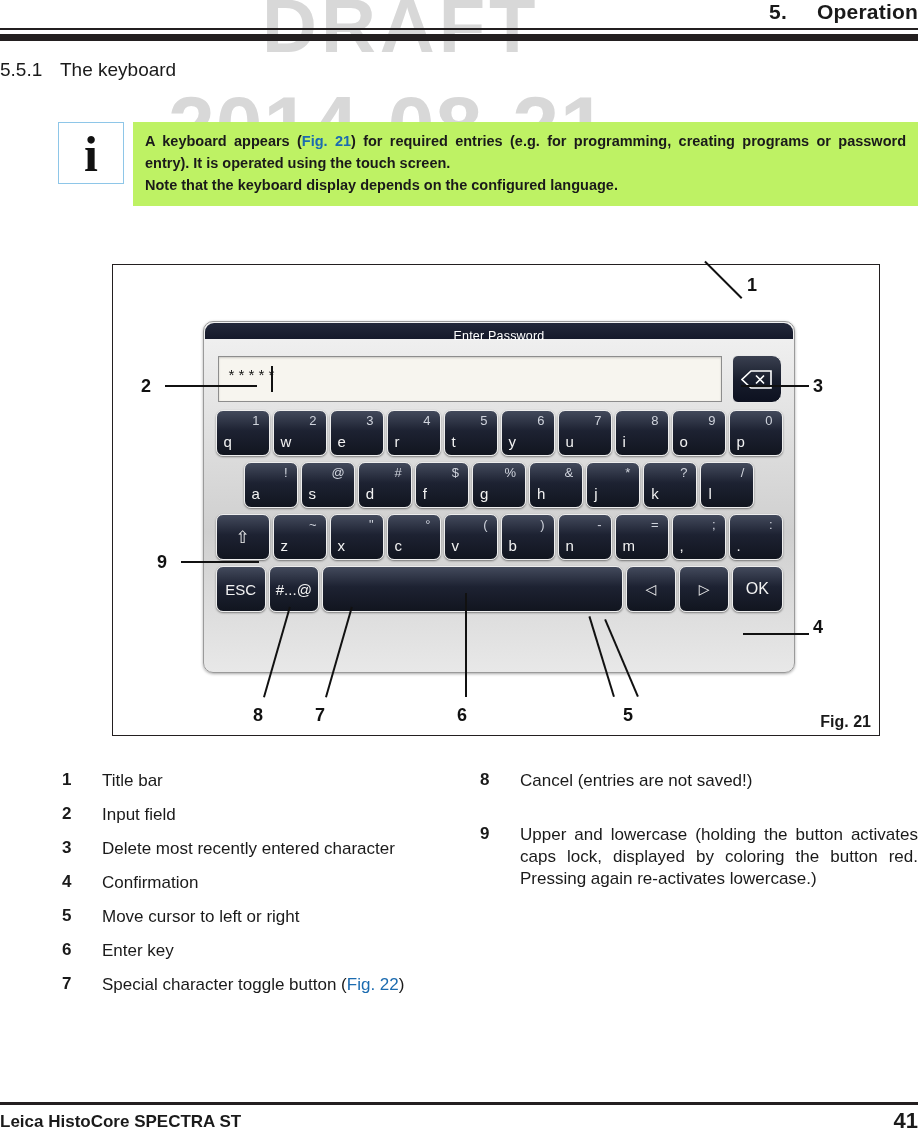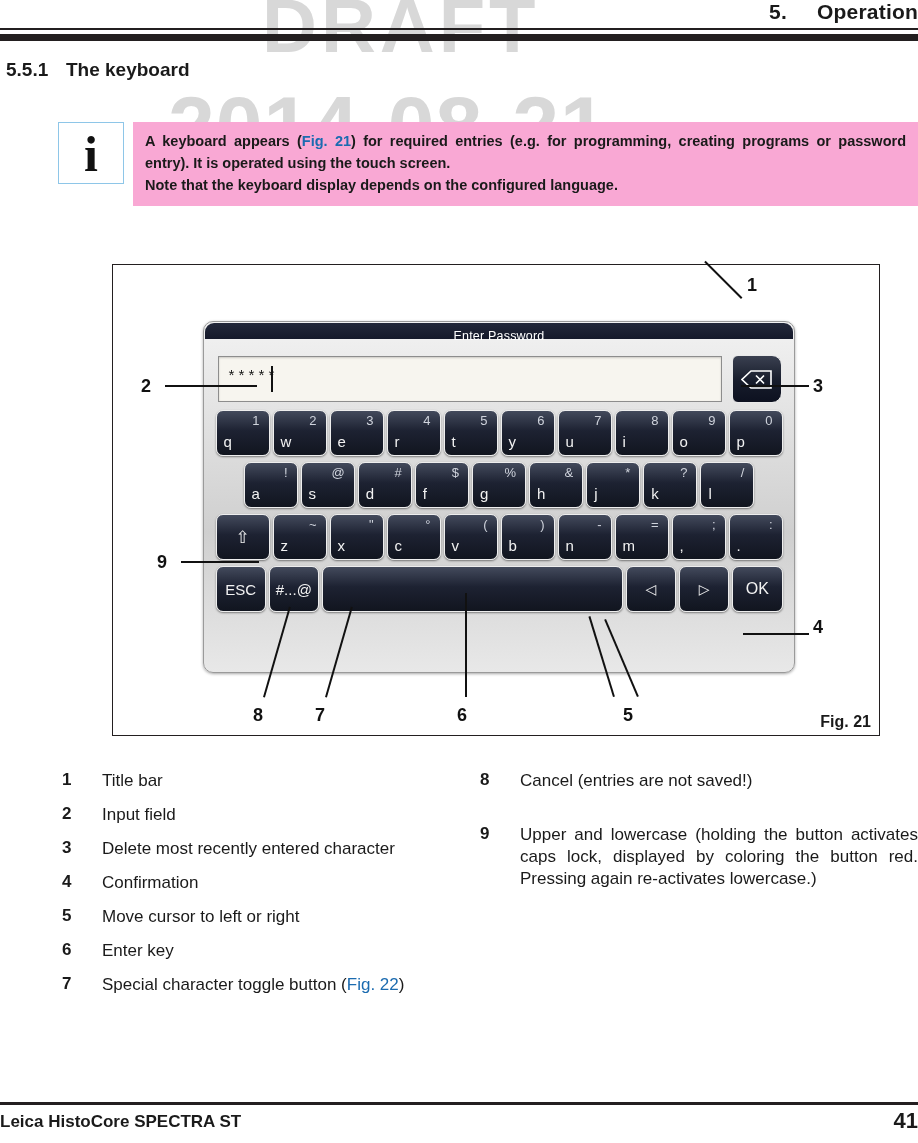--- a/index.html
+++ b/index.html
@@ -38,23 +38,22 @@
   #header-rule-thin {
     position:absolute; left:0; top:28px; width:918px; height:1.5px; background:#231f20;
   }
   #header-rule-thick {
     position:absolute; left:0; top:34px; width:918px; height:7px; background:#231f20;
   }
 
   
   #section-heading {
     position:absolute; left:0; top:59px; z-index:2;
-    font-size:19px; font-weight:bold;
+    font-size:19px; font-weight:normal;
     white-space:nowrap;
-    padding-left:6px;
   }
   #section-number { display:inline-block; width:60px; }
 
   
   #note-row {
     position:absolute; left:58px; top:122px; z-index:2;
   }
   #note-icon {
     position:absolute; left:0; top:0;
     width:66px; height:62px;
@@ -67,21 +66,21 @@
     text-align:center;
     font-family:"Liberation Serif", serif;
     font-weight:bold;
     font-size:50px;
     line-height:58px;
     color:#111;
   }
   #note-box {
     position:absolute; left:75px; top:0;
     width:785px; min-height:78px;
-    background:#f9a8d4;
+    background:#bef264;
     box-sizing:border-box;
     padding:8px 12px 10px 12px;
   }
   .note-para {
     font-size:14.5px;
     font-weight:bold;
     line-height:22px;
     color:#1a1a1a;
     margin:0;
   }

